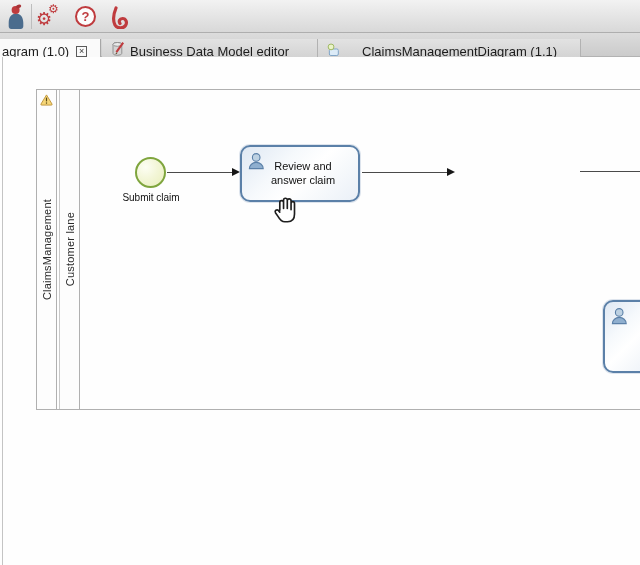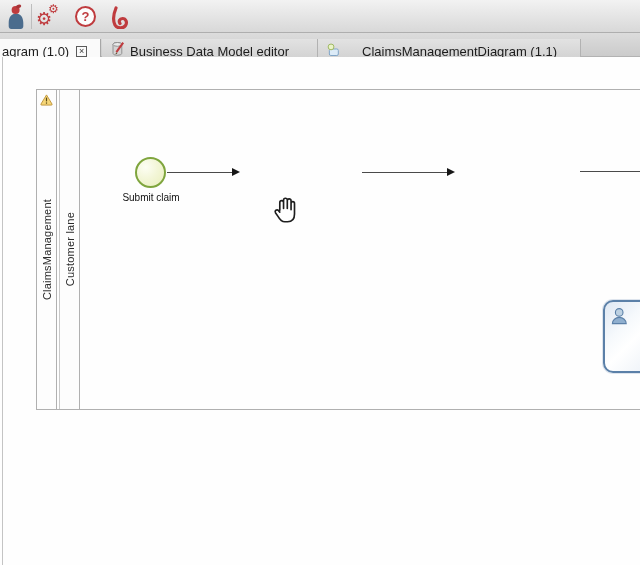--- a/index.html
+++ b/index.html
@@ -152,20 +152,28 @@
 
   <div class="flow-line flow1"></div>
   <div class="arrow-head head1"></div>
   <div class="flow-line flow2"></div>
   <div class="arrow-head head2"></div>
   <div class="flow-line flow3"></div>
 
   <div class="start-event"></div>
   <div class="event-label">Submit claim</div>
 
+  <div class="task task1">
+    <svg class="task-person" width="17" height="18" viewBox="0 0 17 18">
+      <circle cx="8.2" cy="5.4" r="3.8" fill="#bdd1e2" stroke="#5b80a8" stroke-width="1.1"></circle>
+      <path d="M1.4 16.6 a6.9 6.2 0 0 1 13.8 0 z" fill="#8fafcf" stroke="#5b80a8" stroke-width="1.1"></path>
+    </svg>
+    <div class="task-label">Review and
+answer claim</div>
+  </div>
 
 
   <div class="task task3">
     <svg class="task-person" width="17" height="18" viewBox="0 0 17 18">
       <circle cx="8.2" cy="5.4" r="3.8" fill="#bdd1e2" stroke="#5b80a8" stroke-width="1.1"></circle>
       <path d="M1.4 16.6 a6.9 6.2 0 0 1 13.8 0 z" fill="#8fafcf" stroke="#5b80a8" stroke-width="1.1"></path>
     </svg>
   </div>
 
   <svg class="hand-cursor" viewBox="0 0 24 24">

